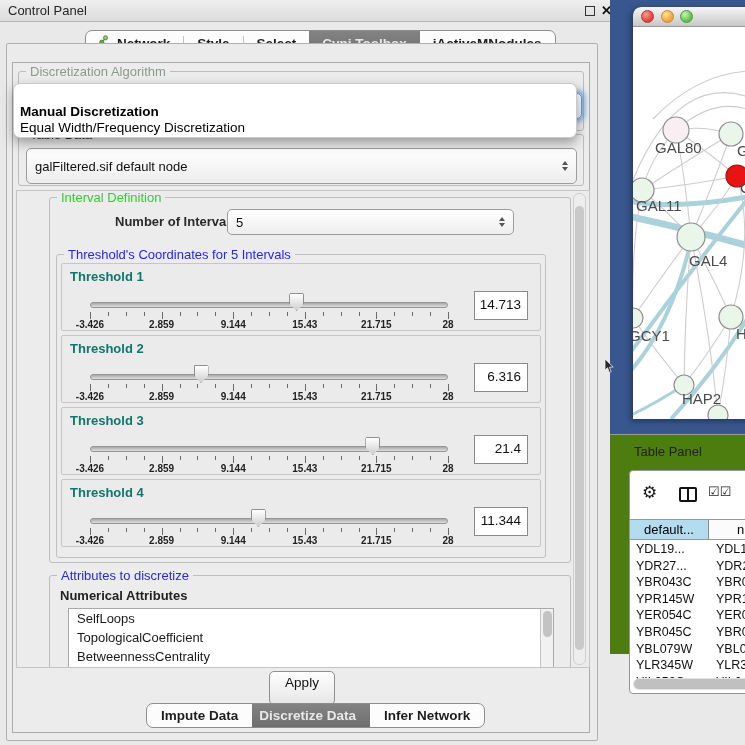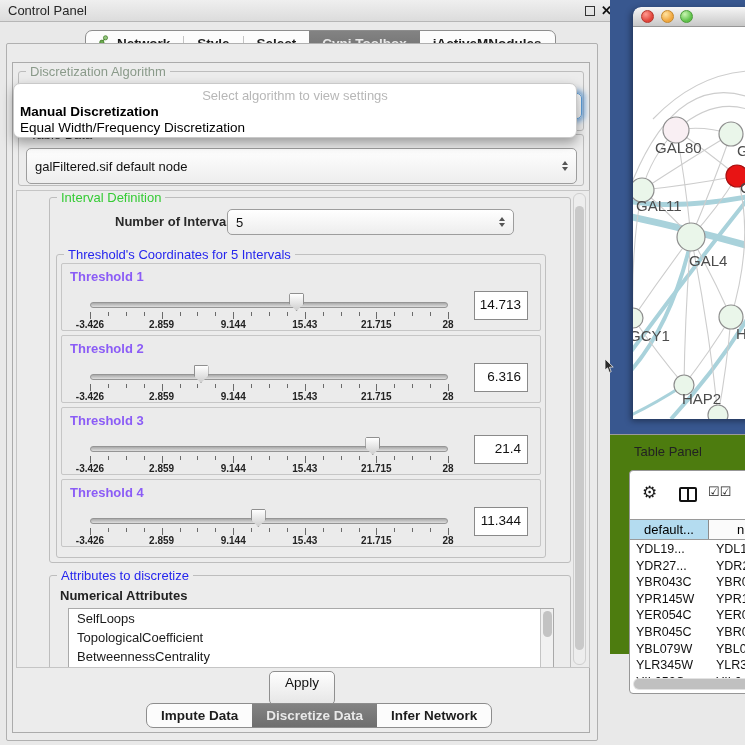--- a/index.html
+++ b/index.html
@@ -54,21 +54,21 @@
 
   .scroll-area { position:absolute; left:16px; top:190px; width:574px; height:478px;
     border:1px solid #c5c5c5; background:#ececec; overflow:hidden; }
 
   .fs-interval { left:32px; top:6px; width:522px; height:366px; }
   .num-label { position:absolute; left:65px; top:16px; font-size:13px; font-weight:bold; color:#2a2a2a; }
   .num-spinner { left:177px; top:11px; width:287px; height:26px; }
   .fs-thresholds { left:6px; top:56px; width:490px; height:304px; border-color:#c0c0c0; }
 
   .th-group { position:relative; margin:4px; height:68px; border:1px solid #c6c6c6; background:#ebebeb; border-radius:2px; }
-  .th-label { position:absolute; left:8px; top:5px; font-size:13px; font-weight:bold; color:#8b5cf6; }
+  .th-label { position:absolute; left:8px; top:5px; font-size:13px; font-weight:bold; color:#0f766e; }
   .th-track { position:absolute; left:28px; top:38px; width:358px; height:6px;
     background:linear-gradient(#a9a9a9,#dedede); border:1px solid #959595; border-radius:3px; }
   .th-thumb { position:absolute; top:29px; width:15px; height:18px;
     background:linear-gradient(#ffffff,#cfcfcf); border:1px solid #8f8f8f;
     clip-path:polygon(8% 0,92% 0,100% 10%,100% 58%,50% 100%,0 58%,0 10%); }
   .th-ticks { position:absolute; left:28px; top:48px; width:358px; height:8px; }
   .th-ticks i { position:absolute; width:1px; background:#6a6a6a; top:0; }
   .th-ticks i.minor { height:4px; }
   .th-ticks i.major { height:7px; }
   .th-labels { position:absolute; left:28px; top:55px; width:358px; height:11px; }
@@ -88,21 +88,21 @@
     background:#ededed; border:1px solid #cfcfcf; border-radius:6px; }
   .v-thumb { position:absolute; left:1px; top:12px; width:9px; height:444px; background:#c9c9c9; border-radius:5px; }
 
   .apply-btn { position:absolute; left:269px; top:671px; width:66px; height:34px;
     background:linear-gradient(#fefefe,#e6e6e6); border:1px solid #8f8f8f; border-radius:5px;
     font-size:13.5px; color:#111; text-align:center; line-height:21px; }
 
   .bottom-tabstrip { position:absolute; left:146px; top:703px; height:25px; display:inline-flex;
     background:#fcfcfc; border:1px solid #8d8d8d; border-radius:7px; overflow:hidden; }
   .btab { display:flex; align-items:center; padding:0 14px; font-size:13.5px; font-weight:bold; color:#1d1d1d; white-space:nowrap; }
-  .btab.selected { background:linear-gradient(#838383,#6e6e6e); color:#e9e9e9; }
+  .btab.selected { background:linear-gradient(#838383,#6e6e6e); color:#e9e9e9;padding-left:7px; }
 
   
   .desktop { position:absolute; left:610px; top:0; width:135px; height:453px; background:#38578f; }
   .net-window { position:absolute; left:633px; top:7px; width:130px; height:412px;
     border-radius:8px 0 0 0; box-shadow:-2px 2px 6px rgba(0,0,0,.4); overflow:hidden; }
   .mac-titlebar { height:20px; background:linear-gradient(#f6f6f6,#c8c8c8); border-bottom:1px solid #979797;
     border-radius:8px 0 0 0; display:flex; align-items:center; padding-left:8px; gap:6.5px; }
   .light { width:13px; height:13px; border-radius:50%; }
   .light.red    { background:radial-gradient(circle at 35% 30%, #ff9a90, #e0443a 65%); border:1px solid #b5352c; }
   .light.yellow { background:radial-gradient(circle at 35% 30%, #ffe3a0, #f0a63d 65%); border:1px solid #c4882c; }
@@ -178,21 +178,20 @@
   </div>
   <div class="combo combo-disc focused">
     <span class="flex"></span>
     <span class="spinners">
         <i class="spin-up"></i>
         <i class="spin-down"></i>
       </span>
   </div>
 
   <div class="popup">
-    <div class="popup-hint">Select algorithm to view settings</div>
     <div class="popup-item b">Manual Discretization</div>
     <div class="popup-item r">Equal Width/Frequency Discretization</div>
   </div>
 
   <div class="fs fs-tabledata">
     <span class="fs-title t-dark">Table Data</span>
   </div>
   <div class="combo combo-tabledata">
     <span class="flex">galFiltered.sif default node</span>
     <span class="spinners">

